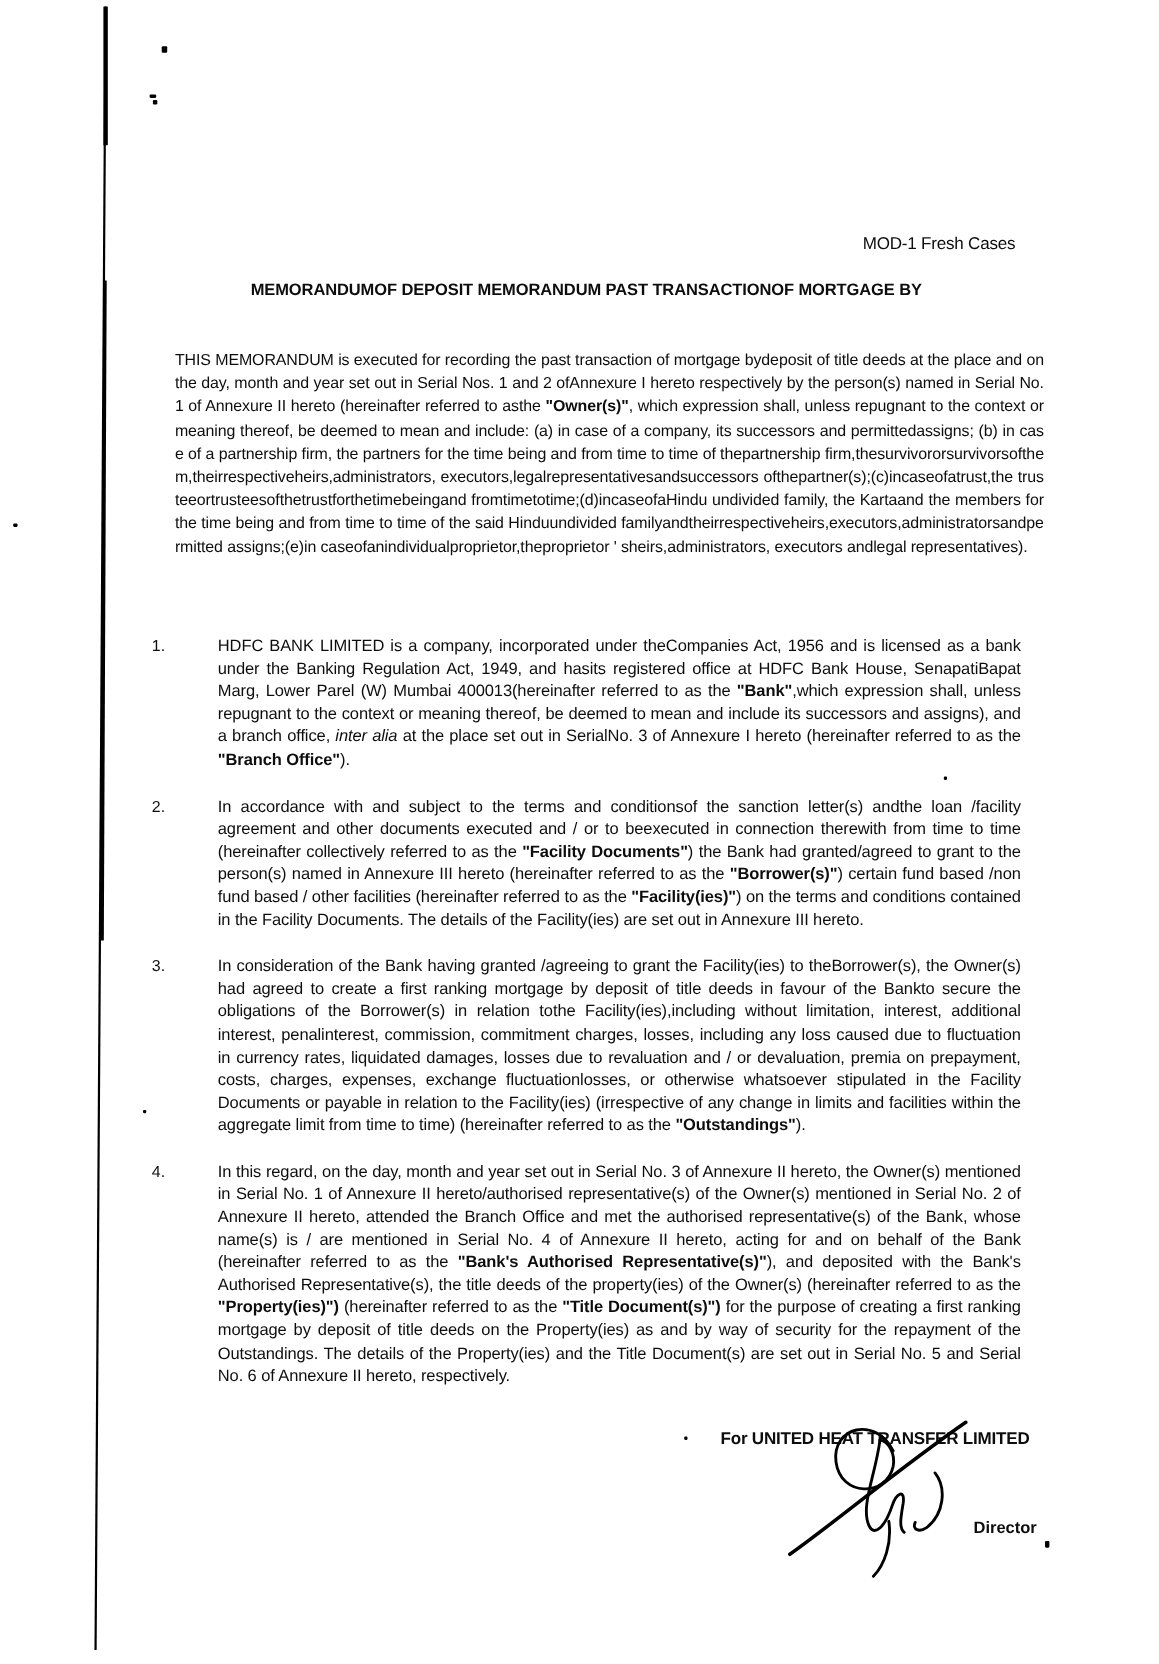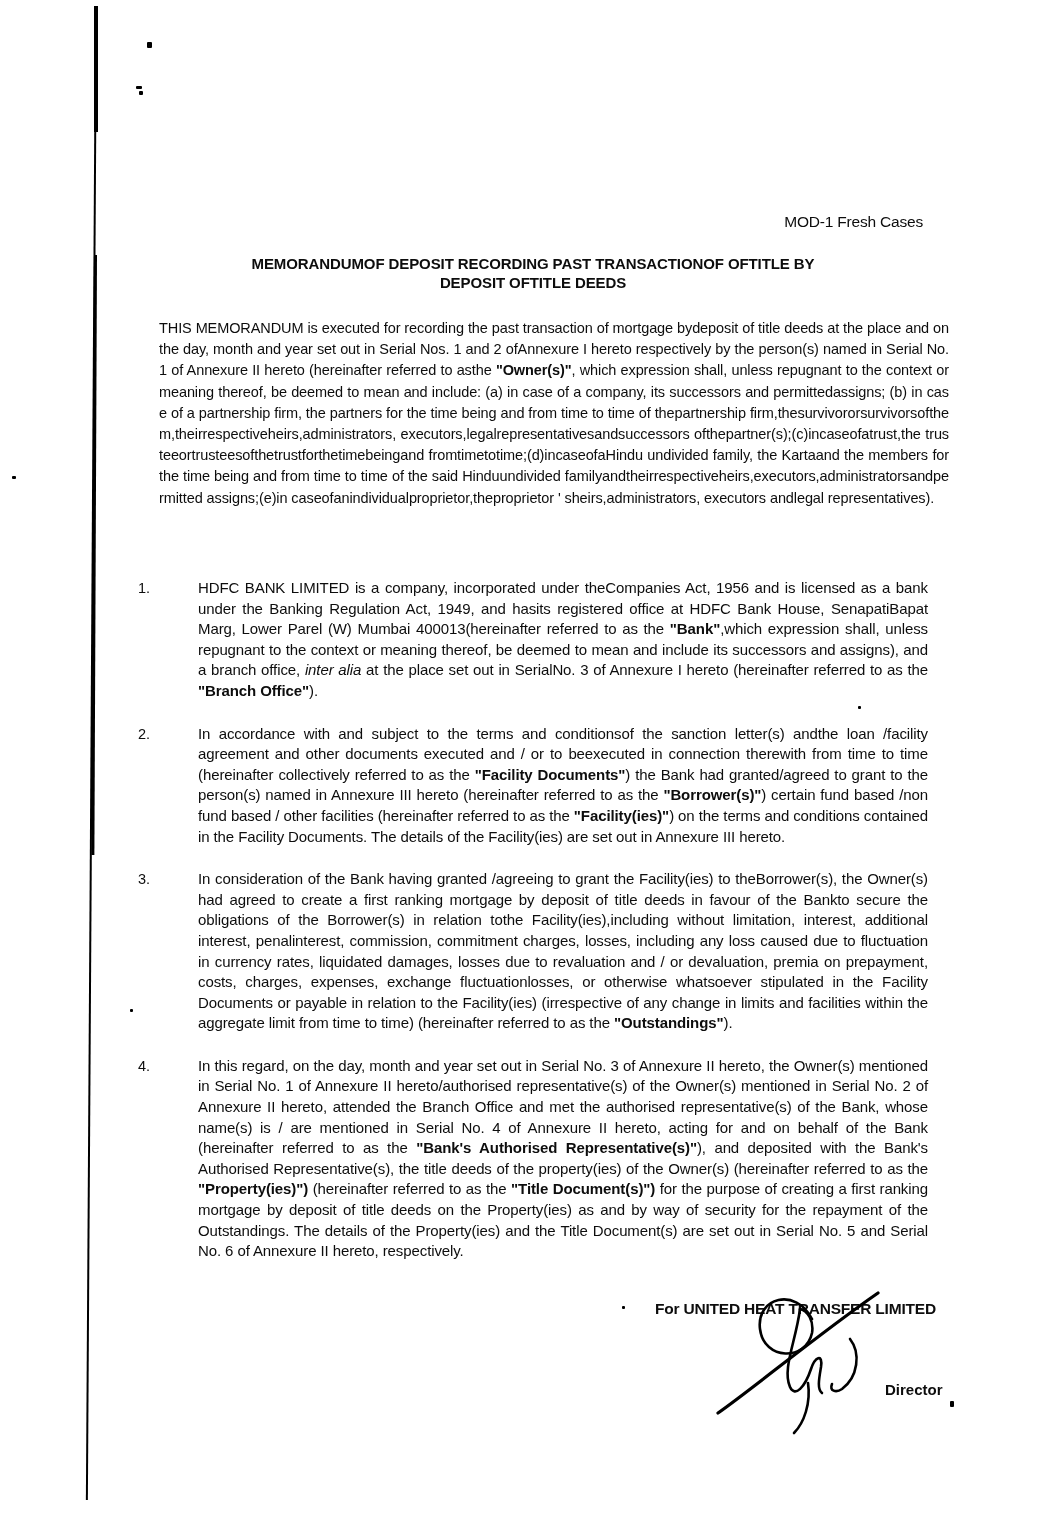--- a/index.html
+++ b/index.html
@@ -51,22 +51,21 @@
   <div class="speck" style="left:139px;top:91px;width:4px;height:4px;"></div>
   <div class="speck" style="left:12px;top:476px;width:4px;height:3px;"></div>
   <div class="speck" style="left:130px;top:1009px;width:3px;height:3px;"></div>
   <div class="speck" style="left:858px;top:706px;width:3px;height:3px;"></div>
   <div class="speck" style="left:622px;top:1306px;width:3px;height:3px;"></div>
   <div class="speck" style="left:950px;top:1401px;width:4px;height:6px;"></div>
 
   <div class="corner-label">MOD-1 Fresh Cases</div>
 
   <div class="title">
-    <div>MEMORANDUMOF DEPOSIT RECORDING PAST TRANSACTIONOF OFTITLE BY</div>
-    <div>DEPOSIT OFTITLE DEEDS</div>
+    <div>MEMORANDUMOF DEPOSIT MEMORANDUM PAST TRANSACTIONOF MORTGAGE BY</div>
   </div>
 
   <div class="intro"><span>THIS MEMORANDUM is executed for recording the past transaction of mortgage bydeposit of title deeds at the place and on the day, month and year set out in Serial Nos. 1 and 2 ofAnnexure I hereto respectively by the person(s) named in Serial No. 1 of Annexure II hereto (hereinafter referred to asthe </span><span class="b">"Owner(s)"</span><span>, which expression shall, unless repugnant to the context or meaning thereof, be deemed to mean and include: (a) in case of a company, its successors and permittedassigns; (b) in case of a partnership firm, the partners for the time being and from time to time of thepartnership firm,thesurvivororsurvivorsofthem,theirrespectiveheirs,administrators, executors,legalrepresentativesandsuccessors ofthepartner(s);(c)incaseofatrust,the trusteeortrusteesofthetrustforthetimebeingand fromtimetotime;(d)incaseofaHindu undivided family, the Kartaand the members for the time being and from time to time of the said Hinduundivided familyandtheirrespectiveheirs,executors,administratorsandpermitted assigns;(e)in caseofanindividualproprietor,theproprietor ' sheirs,administrators, executors andlegal representatives).</span></div>
 
   <div class="clauses">
     <div class="clause">
       <div class="clause-num">1.</div>
       <div class="clause-body"><span>HDFC BANK LIMITED is a company, incorporated under theCompanies Act, 1956 and is licensed as a bank under the Banking Regulation Act, 1949, and hasits registered office at HDFC Bank House, SenapatiBapat Marg, Lower Parel (W) Mumbai 400013(hereinafter referred to as the </span><span class="b">"Bank"</span><span>,which expression shall, unless repugnant to the context or meaning thereof, be deemed to mean and include its successors and assigns), and a branch office, </span><span class="i">inter alia</span><span> at the place set out in SerialNo. 3 of Annexure I hereto (hereinafter referred to as the </span><span class="b">"Branch Office"</span><span>).</span></div>
     </div>
     <div class="clause">

